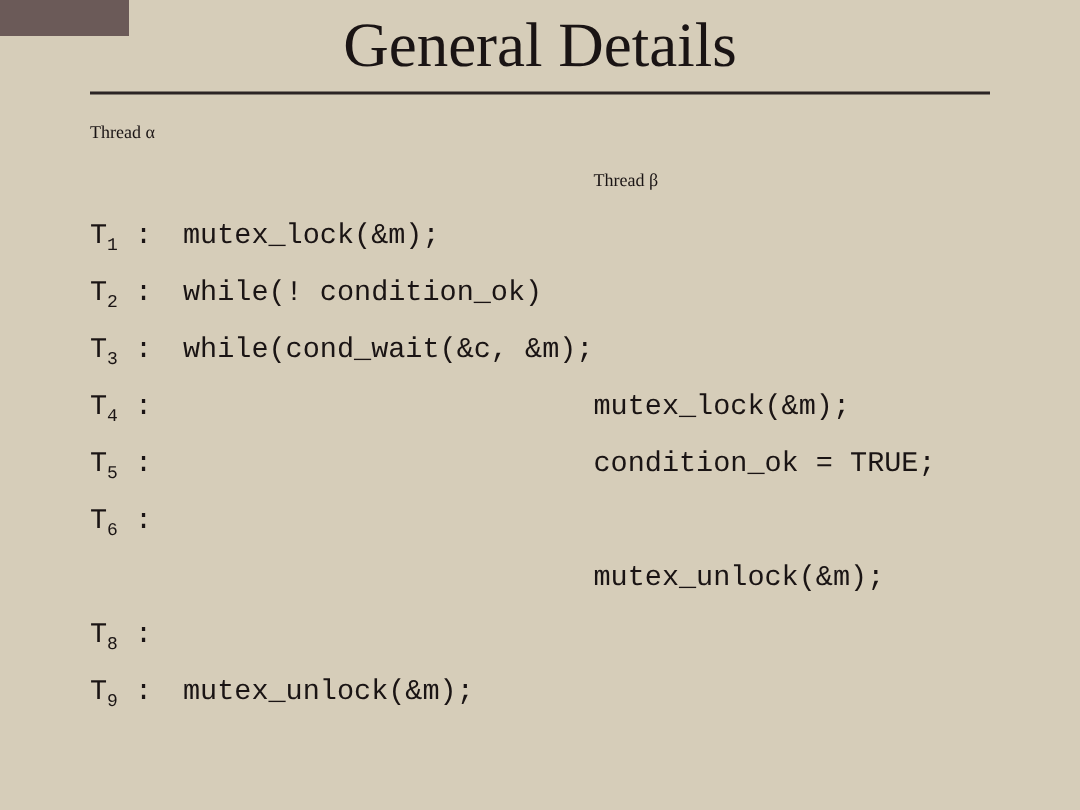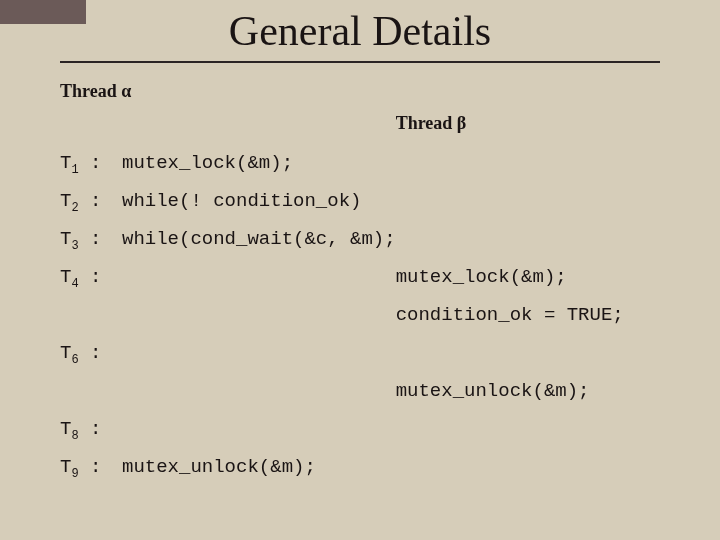--- a/index.html
+++ b/index.html
@@ -36,22 +36,22 @@
     height: 2px;
     background: #2b2424;
     margin: 0 0 18px 0;
   }
   .cols {
     display: grid;
     grid-template-columns: 56px 1fr 1fr;
     column-gap: 0;
   }
   .hdr {
-    font-weight: bold;
-    font-size: 18px;
+    font-weight: normal;
+    font-size: 12px;
     padding-bottom: 10px;
   }
   .hdr.alpha { grid-column: 1 / span 2; }
   .hdr.beta  { grid-column: 3; margin-top: 32px; }
   .tcell {
     font-size: 19px;
     padding: 8px 0;
     white-space: nowrap;
     font-family: Liberation Mono, monospace;
   }
@@ -87,20 +87,21 @@
     <div class="tcell tb"></div>
 
     <div class="tcell tlabel"><span>T</span><sub>3</sub><span> :</span></div>
     <div class="tcell ta">while(cond_wait(&amp;c, &amp;m);</div>
     <div class="tcell tb"></div>
 
     <div class="tcell tlabel"><span>T</span><sub>4</sub><span> :</span></div>
     <div class="tcell ta"></div>
     <div class="tcell tb">mutex_lock(&amp;m);</div>
 
+    <div class="tcell tlabel"><span>T</span><sub>5</sub><span> :</span></div>
     <div class="tcell ta"></div>
     <div class="tcell tb">condition_ok = TRUE;</div>
 
     <div class="tcell tlabel"><span>T</span><sub>6</sub><span> :</span></div>
     <div class="tcell ta"></div>
 
     <div class="tcell ta"></div>
     <div class="tcell tb">mutex_unlock(&amp;m);</div>
 
     <div class="tcell tlabel"><span>T</span><sub>8</sub><span> :</span></div>

